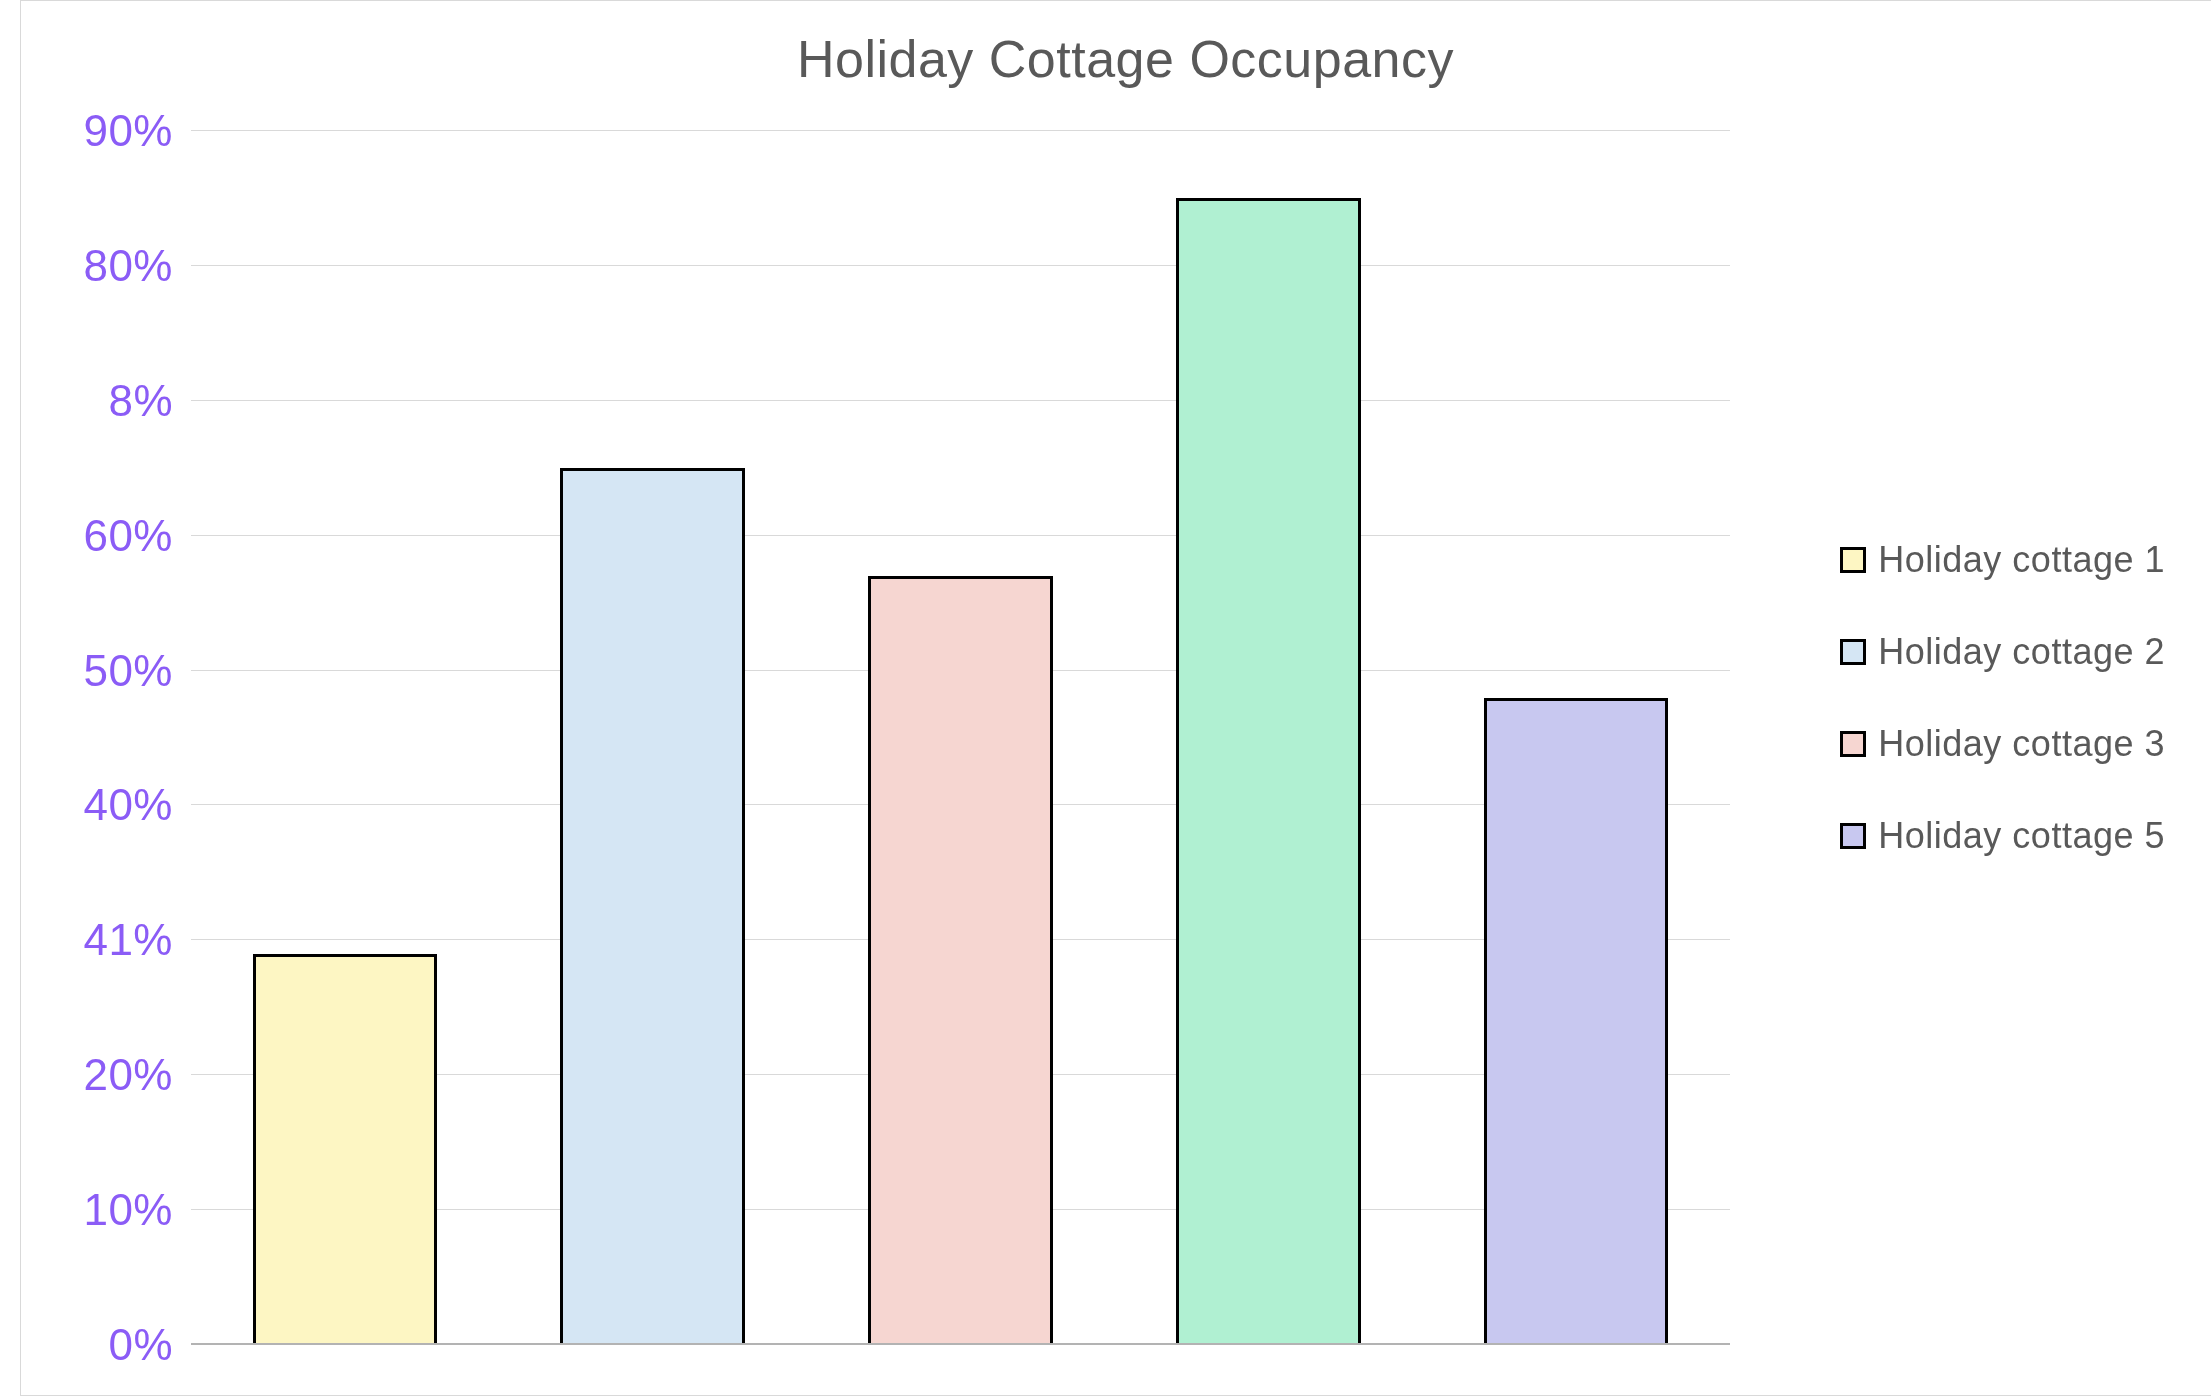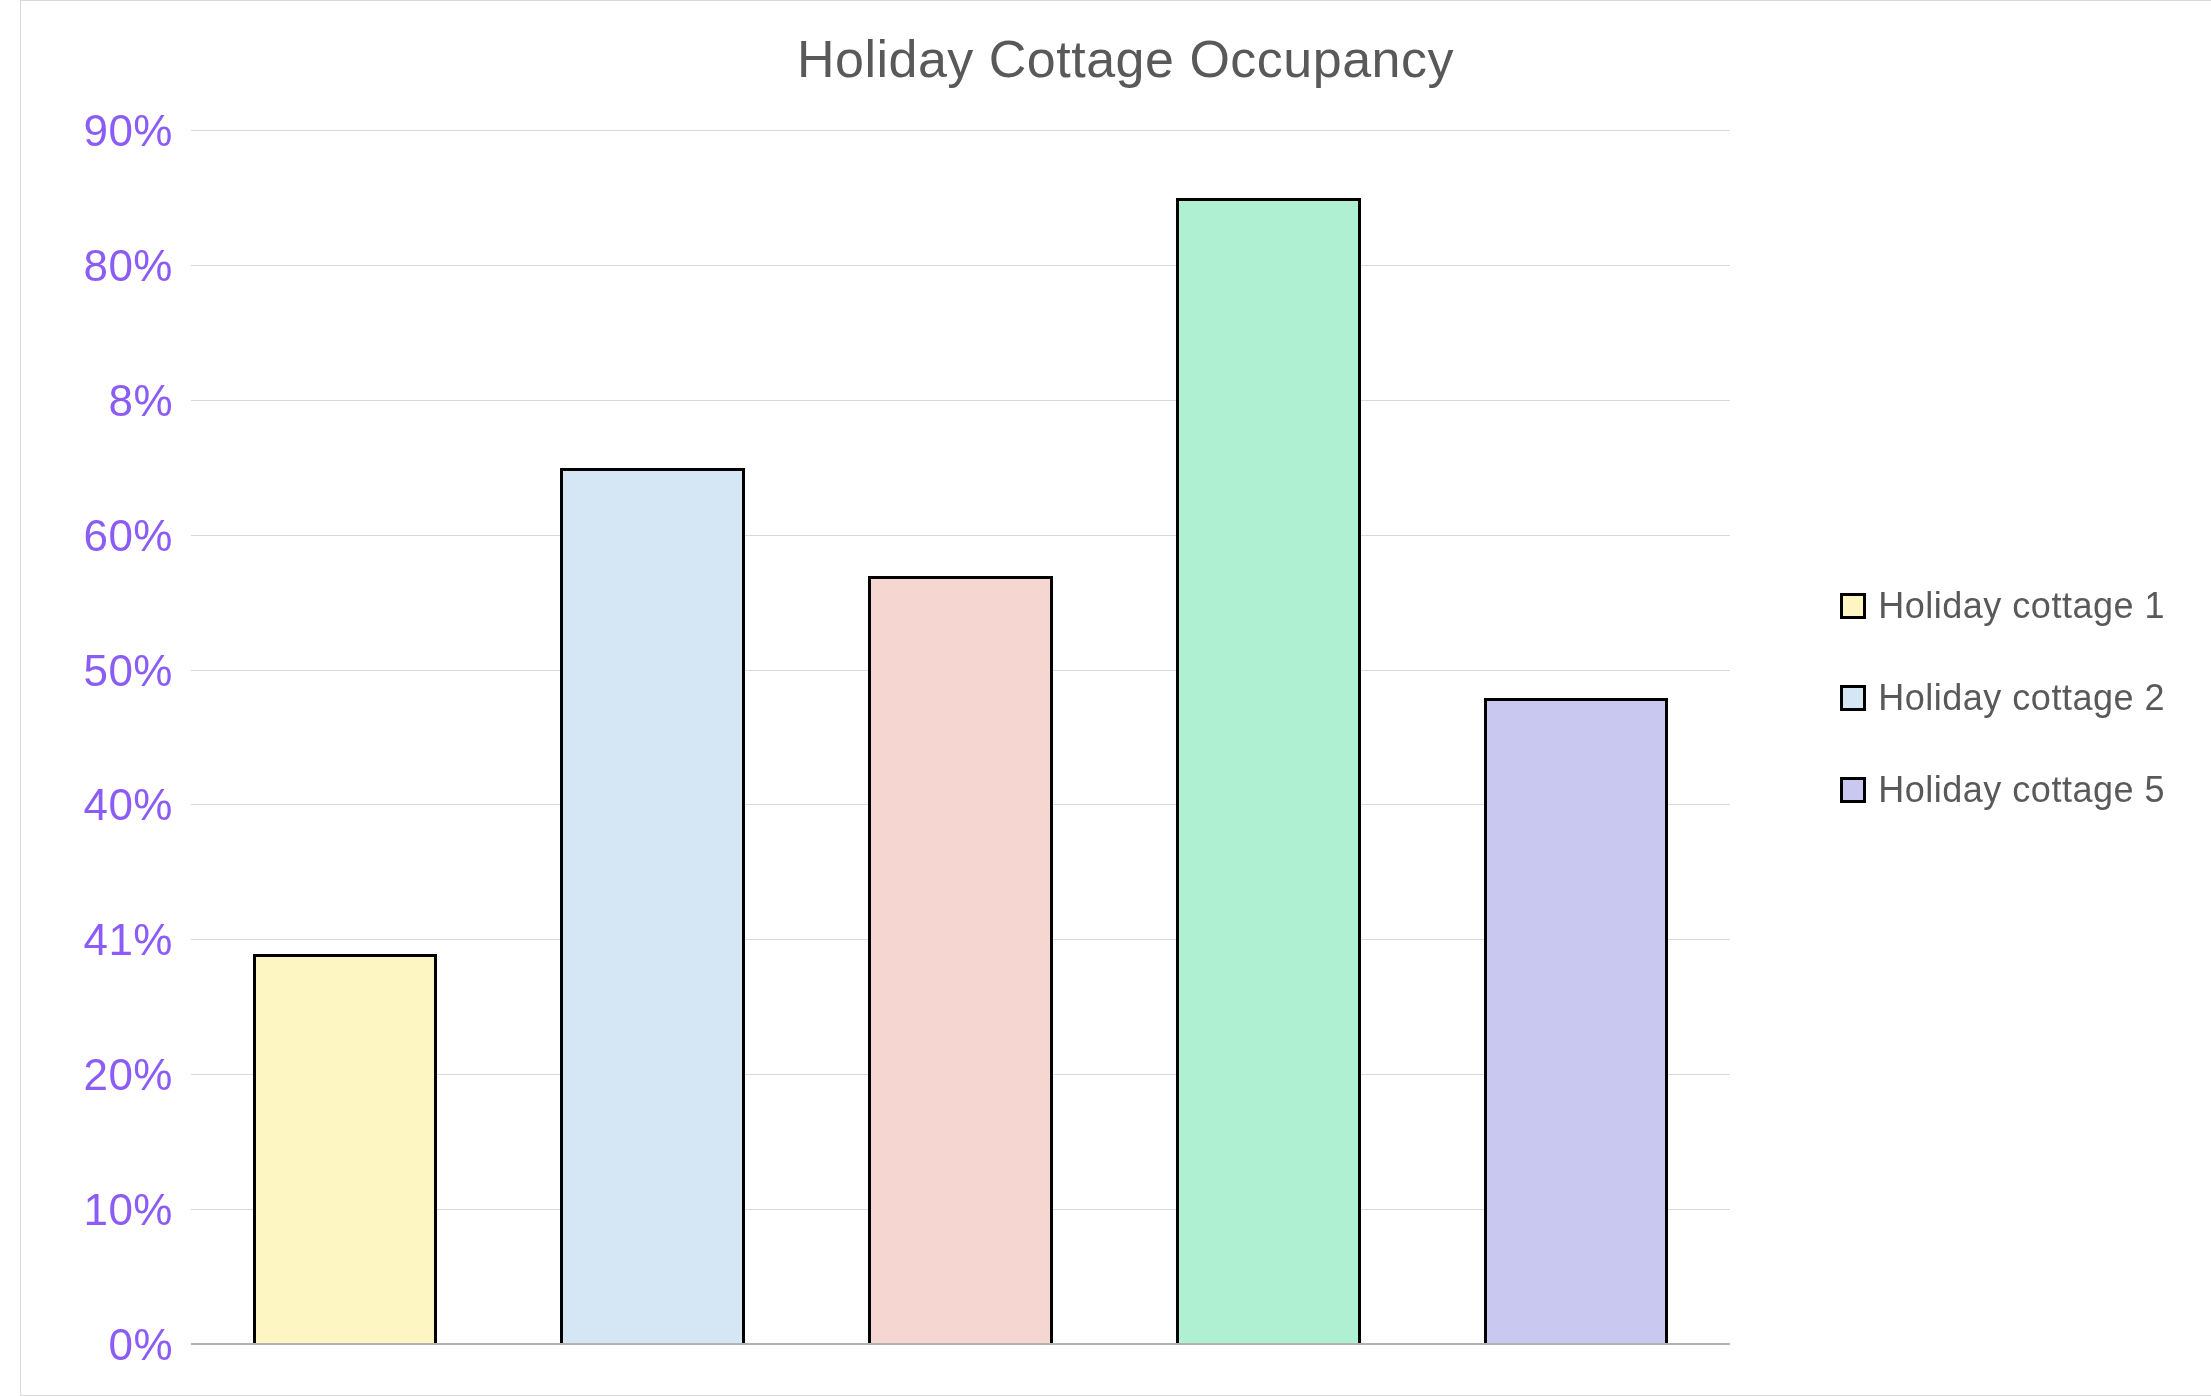--- a/index.html
+++ b/index.html
@@ -138,18 +138,22 @@
   <div class="legend">
     <div class="legend-item">
       <span class="legend-swatch" style="background:#fdf6c3;"></span>
       <span>Holiday cottage 1</span>
     </div>
     <div class="legend-item">
       <span class="legend-swatch" style="background:#d5e6f4;"></span>
       <span>Holiday cottage 2</span>
     </div>
     <div class="legend-item">
+      <span class="legend-swatch" style="background:#f6d6d1;"></span>
+      <span>Holiday cottage 3</span>
+    </div>
+    <div class="legend-item">
       <span class="legend-swatch" style="background:#c8c8f0;"></span>
       <span>Holiday cottage 5</span>
     </div>
   </div>
 
 </div>
 
 </body></html>

